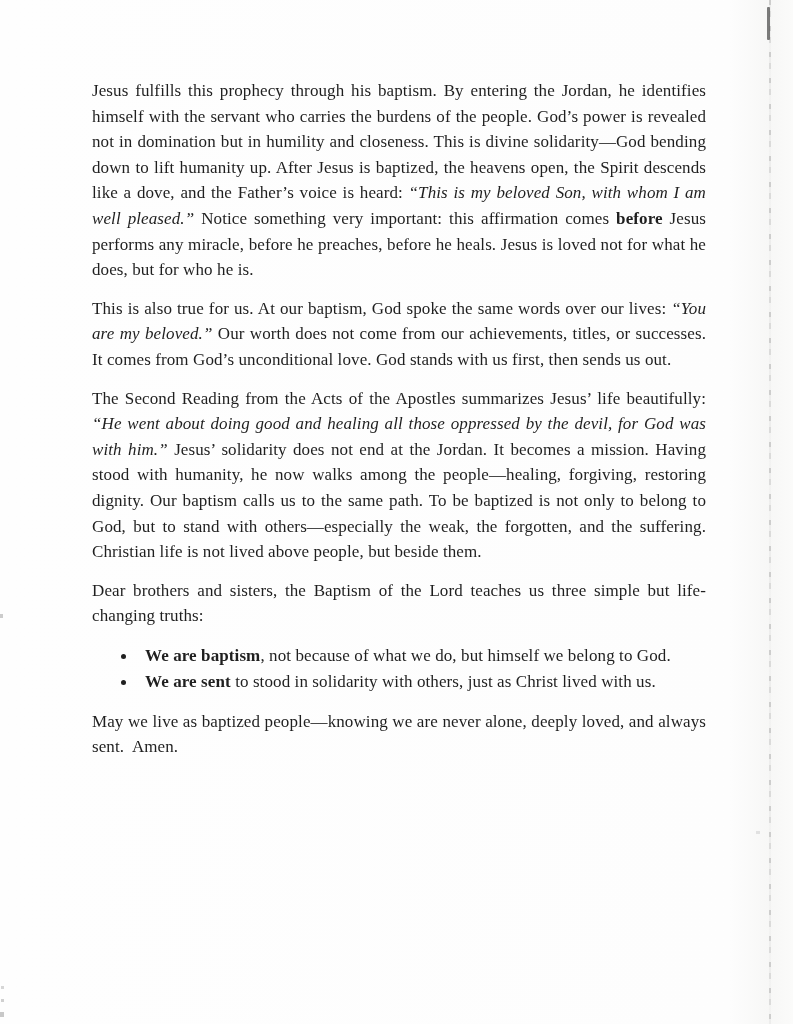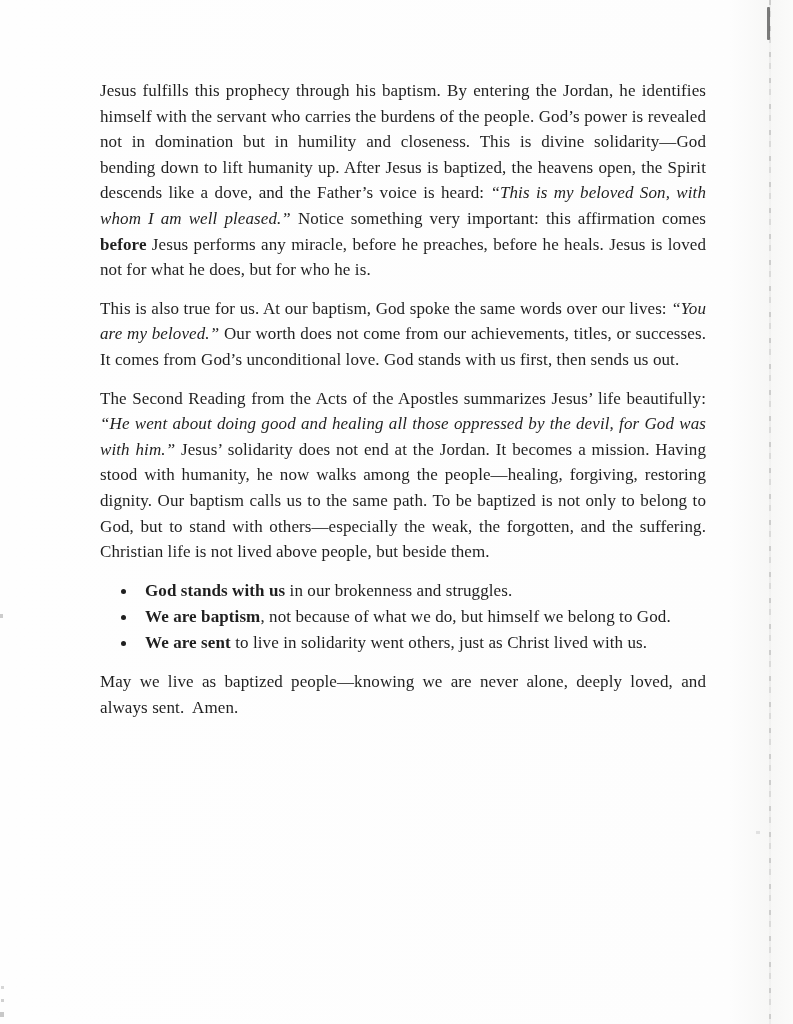--- a/index.html
+++ b/index.html
@@ -26,21 +26,21 @@
     left: 88px;
     top: 78px;
     width: 618px;
     color: #1f1f1f;
     font-size: 17px;
     line-height: 25.6px;
     text-align: justify;
     letter-spacing: 0.1px;
   }
   .content p {
-    margin: 0 0 13px 12px;
+    margin: 0 0 13px 4px;
   }
   .content p.pre-list {
     margin-bottom: 14px;
   }
   .italic { font-style: italic; }
   .bold   { font-weight: bold; }
   ul.truths {
     list-style: none;
     margin: 0 0 14px 0;
     padding: 0 0 0 33px;
@@ -97,25 +97,25 @@
 <div class="page">
 
   <div class="content">
 
     <p><span>Jesus fulfills this prophecy through his baptism. By entering the Jordan, he identifies himself with the servant who carries the burdens of the people. God’s power is revealed not in domination but in humility and closeness. This is divine solidarity—God bending down to lift humanity up. After Jesus is baptized, the heavens open, the Spirit descends like a dove, and the Father’s voice is heard: </span><span class="italic">“This is my beloved Son, with whom I am well pleased.”</span><span> Notice something very important: this affirmation comes </span><span class="bold">before</span><span> Jesus performs any miracle, before he preaches, before he heals. Jesus is loved not for what he does, but for who he is.</span></p>
 
     <p><span>This is also true for us. At our baptism, God spoke the same words over our lives: </span><span class="italic">“You are my beloved.”</span><span> Our worth does not come from our achievements, titles, or successes. It comes from God’s unconditional love. God stands with us first, then sends us out.</span></p>
 
     <p><span>The Second Reading from the Acts of the Apostles summarizes Jesus’ life beautifully: </span><span class="italic">“He went about doing good and healing all those oppressed by the devil, for God was with him.”</span><span> Jesus’ solidarity does not end at the Jordan. It becomes a mission. Having stood with humanity, he now walks among the people—healing, forgiving, restoring dignity. Our baptism calls us to the same path. To be baptized is not only to belong to God, but to stand with others—especially the weak, the forgotten, and the suffering. Christian life is not lived above people, but beside them.</span></p>
 
+    <p class="pre-list">Dear brothers and sisters, the Baptism of the Lord teaches us three simple but life-changing truths:</p>
 
     <ul class="truths">
-      <li><span class="dot"></span><span class="bold">God stands with us</span><span> in our brokenness and struggles.</span></li>
       <li><span class="dot"></span><span class="bold">We are baptism</span><span>, not because of what we do, but himself we belong to God.</span></li>
-      <li><span class="dot"></span><span class="bold">We are sent</span><span> to live in solidarity went others, just as Christ lived with us.</span></li>
+      <li><span class="dot"></span><span class="bold">We are sent</span><span> to stood in solidarity with others, just as Christ lived with us.</span></li>
     </ul>
 
 
     <p>May we live as baptized people—knowing we are never alone, deeply loved, and always sent.&nbsp; Amen.</p>
 
   </div>
 
   <div class="scan-line-right"></div>
   <div class="scan-dash-top"></div>
   <div class="scan-mark mark-a"></div>

